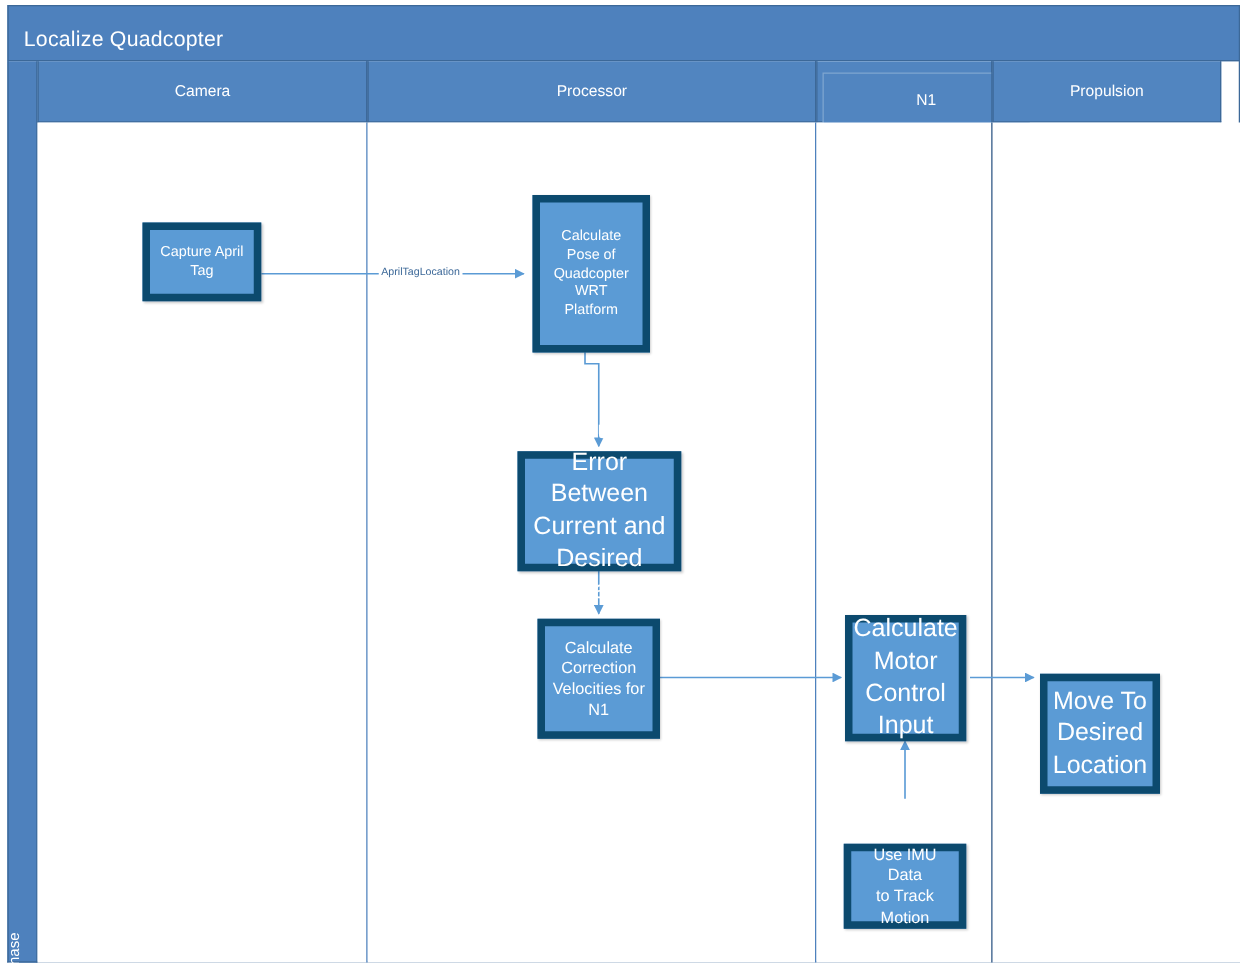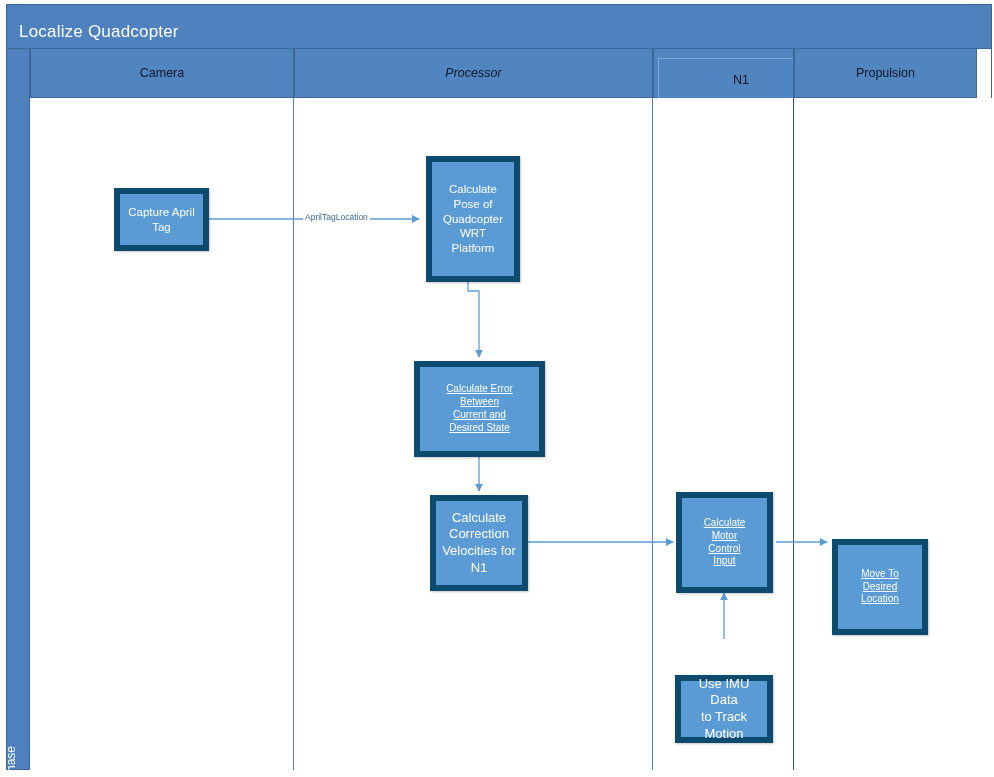--- a/index.html
+++ b/index.html
@@ -85,21 +85,21 @@
     height: 49px;
     box-sizing: border-box;
     background: #5185c0;
     border: 1px solid #3c6898;
     border-top: none;
     display: flex;
     align-items: center;
     justify-content: center;
   }
   .lane-header .lane-title {
-    color: #0f172a;
+    color: #ffffff;
     font-size: 12.5px;
     white-space: nowrap;
     text-align: center;
   }
   
   .lane-header.offset {
     top: 58px;
     height: 44px;
     border: 1px solid #7fa6cf;
   }
@@ -145,21 +145,21 @@
     align-items: center;
     justify-content: center;
     text-align: center;
     color: #ffffff;
     line-height: 1.28;
     padding: 2px 4px;
     white-space: pre-line;
   }
   .node.fs-sm  { font-size: 11.5px; }
   .node.fs-md  { font-size: 13px; }
-  .node.fs-lg  { font-size: 10px; text-decoration: underline; }
+  .node.fs-lg  { font-size: 20px; }
 
   
   .conn {
     position: absolute;
     left: 0;
     top: 0;
     width: 994px;
     height: 777px;
     pointer-events: none;
     overflow: visible;
@@ -185,21 +185,21 @@
   </div>
 
   <div class="phase-band">
     <span class="phase-label">Phase</span>
   </div>
 
   <div class="lane-header" style="left:30px; width:264px;">
     <span class="lane-title">Camera</span>
   </div>
 
-  <div class="lane-header" style="left:294px; width:359px;font-style:italic;">
+  <div class="lane-header" style="left:294px; width:359px;">
     <span class="lane-title">Processor</span>
   </div>
 
   <div class="lane-header-gap" style="left:654px; top:49px; width:140px; height:10px;"></div>
   <div class="lane-header" style="left:653px; width:141px;"></div>
   <div class="lane-header offset" style="left:658px; width:166px;">
     <span class="lane-title">N1</span>
   </div>
 
   <div class="lane-header" style="left:794px; width:183px;">
@@ -246,21 +246,21 @@
       <path d="M 724 639 L 724 593" stroke="#5b9bd5" stroke-width="1.3" fill="none" marker-end="url(#arrow)"></path>
     </g>
 
     <g>
       <path d="M 776 542 L 827 542" stroke="#5b9bd5" stroke-width="1.3" fill="none" marker-end="url(#arrow)"></path>
     </g>
   </svg>
 
   <span class="edge-label" style="left:279px; top:212px;margin-left:24px;">AprilTagLocation</span>
 
-  <div class="node fs-sm" style="left:114px; top:188px; width:95px; height:63px;">
+  <div class="node fs-sm" style="left:114px; top:178px; width:95px; height:63px;">
     <span>Capture April
 Tag</span>
   </div>
 
   <div class="node fs-sm" style="left:426px; top:156px; width:94px; height:126px;">
     <span>Calculate
 Pose of
 Quadcopter
 WRT
 Platform</span>

